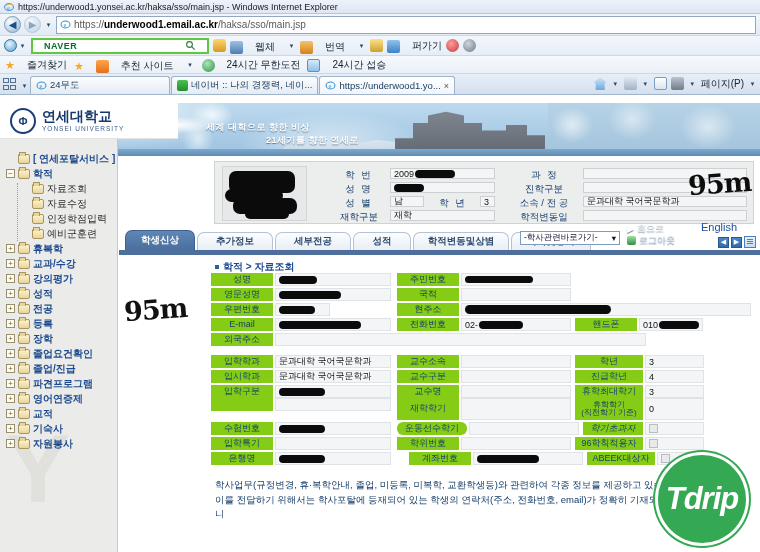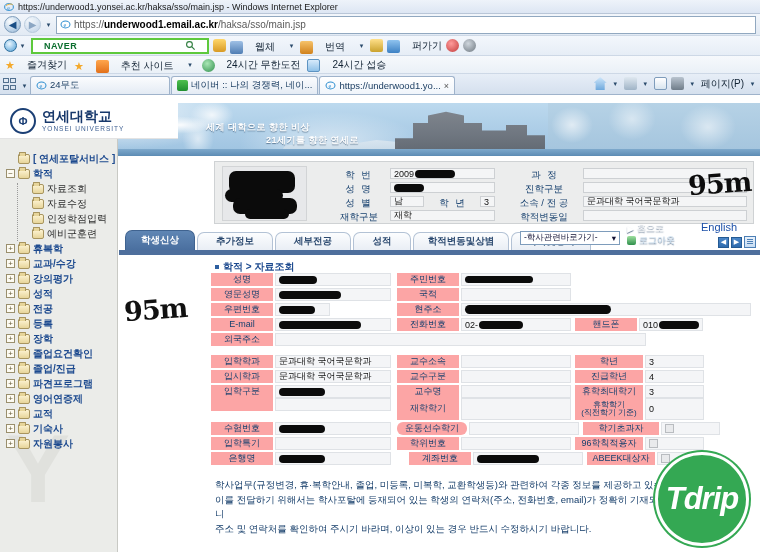--- a/index.html
+++ b/index.html
@@ -228,21 +228,21 @@
     box-shadow:0 2px 0 #4c7fb5,0 4px 0 #4c7fb5;background:#4c7fb5;}
 
   
   .crumb{ position:absolute; left:96px; top:104px; font-size:10px;
     color:#1d4a8f; font-weight:bold; display:flex;align-items:center;gap:4px;}
   .crumb .bullet{ width:4px;height:4px;background:#2d5fa0;display:inline-block;}
 
   
   .grid{ position:absolute; left:92px; top:117px; width:545px; }
   .grow{ display:flex; gap:2px; margin-bottom:2px; align-items:stretch; }
-  .lbl{ background:#fca5a5; color:#16406e; font-size:9px;
+  .lbl{ background:#84cc16; color:#16406e; font-size:9px;
     display:flex;align-items:center;justify-content:center; text-align:center;
     height:13px; flex:0 0 auto; line-height:1.05;}
   .val{ background:#f4f5f7; border:1px solid #dfe2e6; height:13px;
     font-size:9px; color:#111; display:flex;align-items:center; padding:0 3px;
     flex:0 0 auto; position:relative; overflow:hidden; white-space:nowrap;}
   .cbx{ width:9px;height:9px;background:#e9eaec;border:1px solid #b9bcc0;display:inline-block;}
   .spacer{ height:7px; }
 
   
   .notice{ position:absolute; left:96px; top:322px; width:540px;
@@ -700,21 +700,21 @@
 (직전학기 기준)</div>
             <div class="val" style="width: 59px; height: 22px;">0</div>
           </div>
           <div class="grow">
             <div class="lbl" style="width: 62px;">수험번호</div>
             <div class="val" style="width: 116px;">
               <span class="redact" style="width: 46px; height: 8px;"></span>
             </div>
             <div class="lbl" style="width: 70px; margin-left: 4px; border-radius: 6px;">운동선수학기</div>
             <div class="val" style="width: 110px;"></div>
-            <div class="lbl" style="width: 76px; margin-left: 2px;">학기초과자</div>
+            <div class="lbl" style="width: 60px; margin-left: 2px; font-style: italic;">학기초과자</div>
             <div class="val" style="width: 59px;">
               <span class="cbx"></span>
             </div>
           </div>
           <div class="grow">
             <div class="lbl" style="width: 62px;">입학특기</div>
             <div class="val" style="width: 116px;"></div>
             <div class="lbl" style="width: 62px; margin-left: 4px;">학위번호</div>
             <div class="val" style="width: 110px;"></div>
             <div class="lbl" style="width: 68px; margin-left: 2px;">96학칙적용자</div>
@@ -735,21 +735,20 @@
             <div class="val" style="width: 59px;">
               <span class="cbx"></span>
             </div>
           </div>
         </div>
     </div>
 
     <div class="notice">
       <div>학사업무(규정변경, 휴·복학안내, 졸업, 미등록, 미복학, 교환학생등)와 관련하여 각종 정보를 제공하고 있습니다.</div>
       <div>이를 전달하기 위해서는 학사포탈에 등재되어 있는 학생의 연락처(주소, 전화번호, email)가 정확히 기재되어야 전달이 가능하오니</div>
-      <div>주소 및 연락처를 확인하여 주시기 바라며, 이상이 있는 경우 반드시 수정하시기 바랍니다.</div>
     </div>
 
   </div>
 </div>
 
 <div class="hw a">95m</div>
 <div class="hw b">95m</div>
 <div class="stamp">Tdrip</div>
 
 </body></html>

